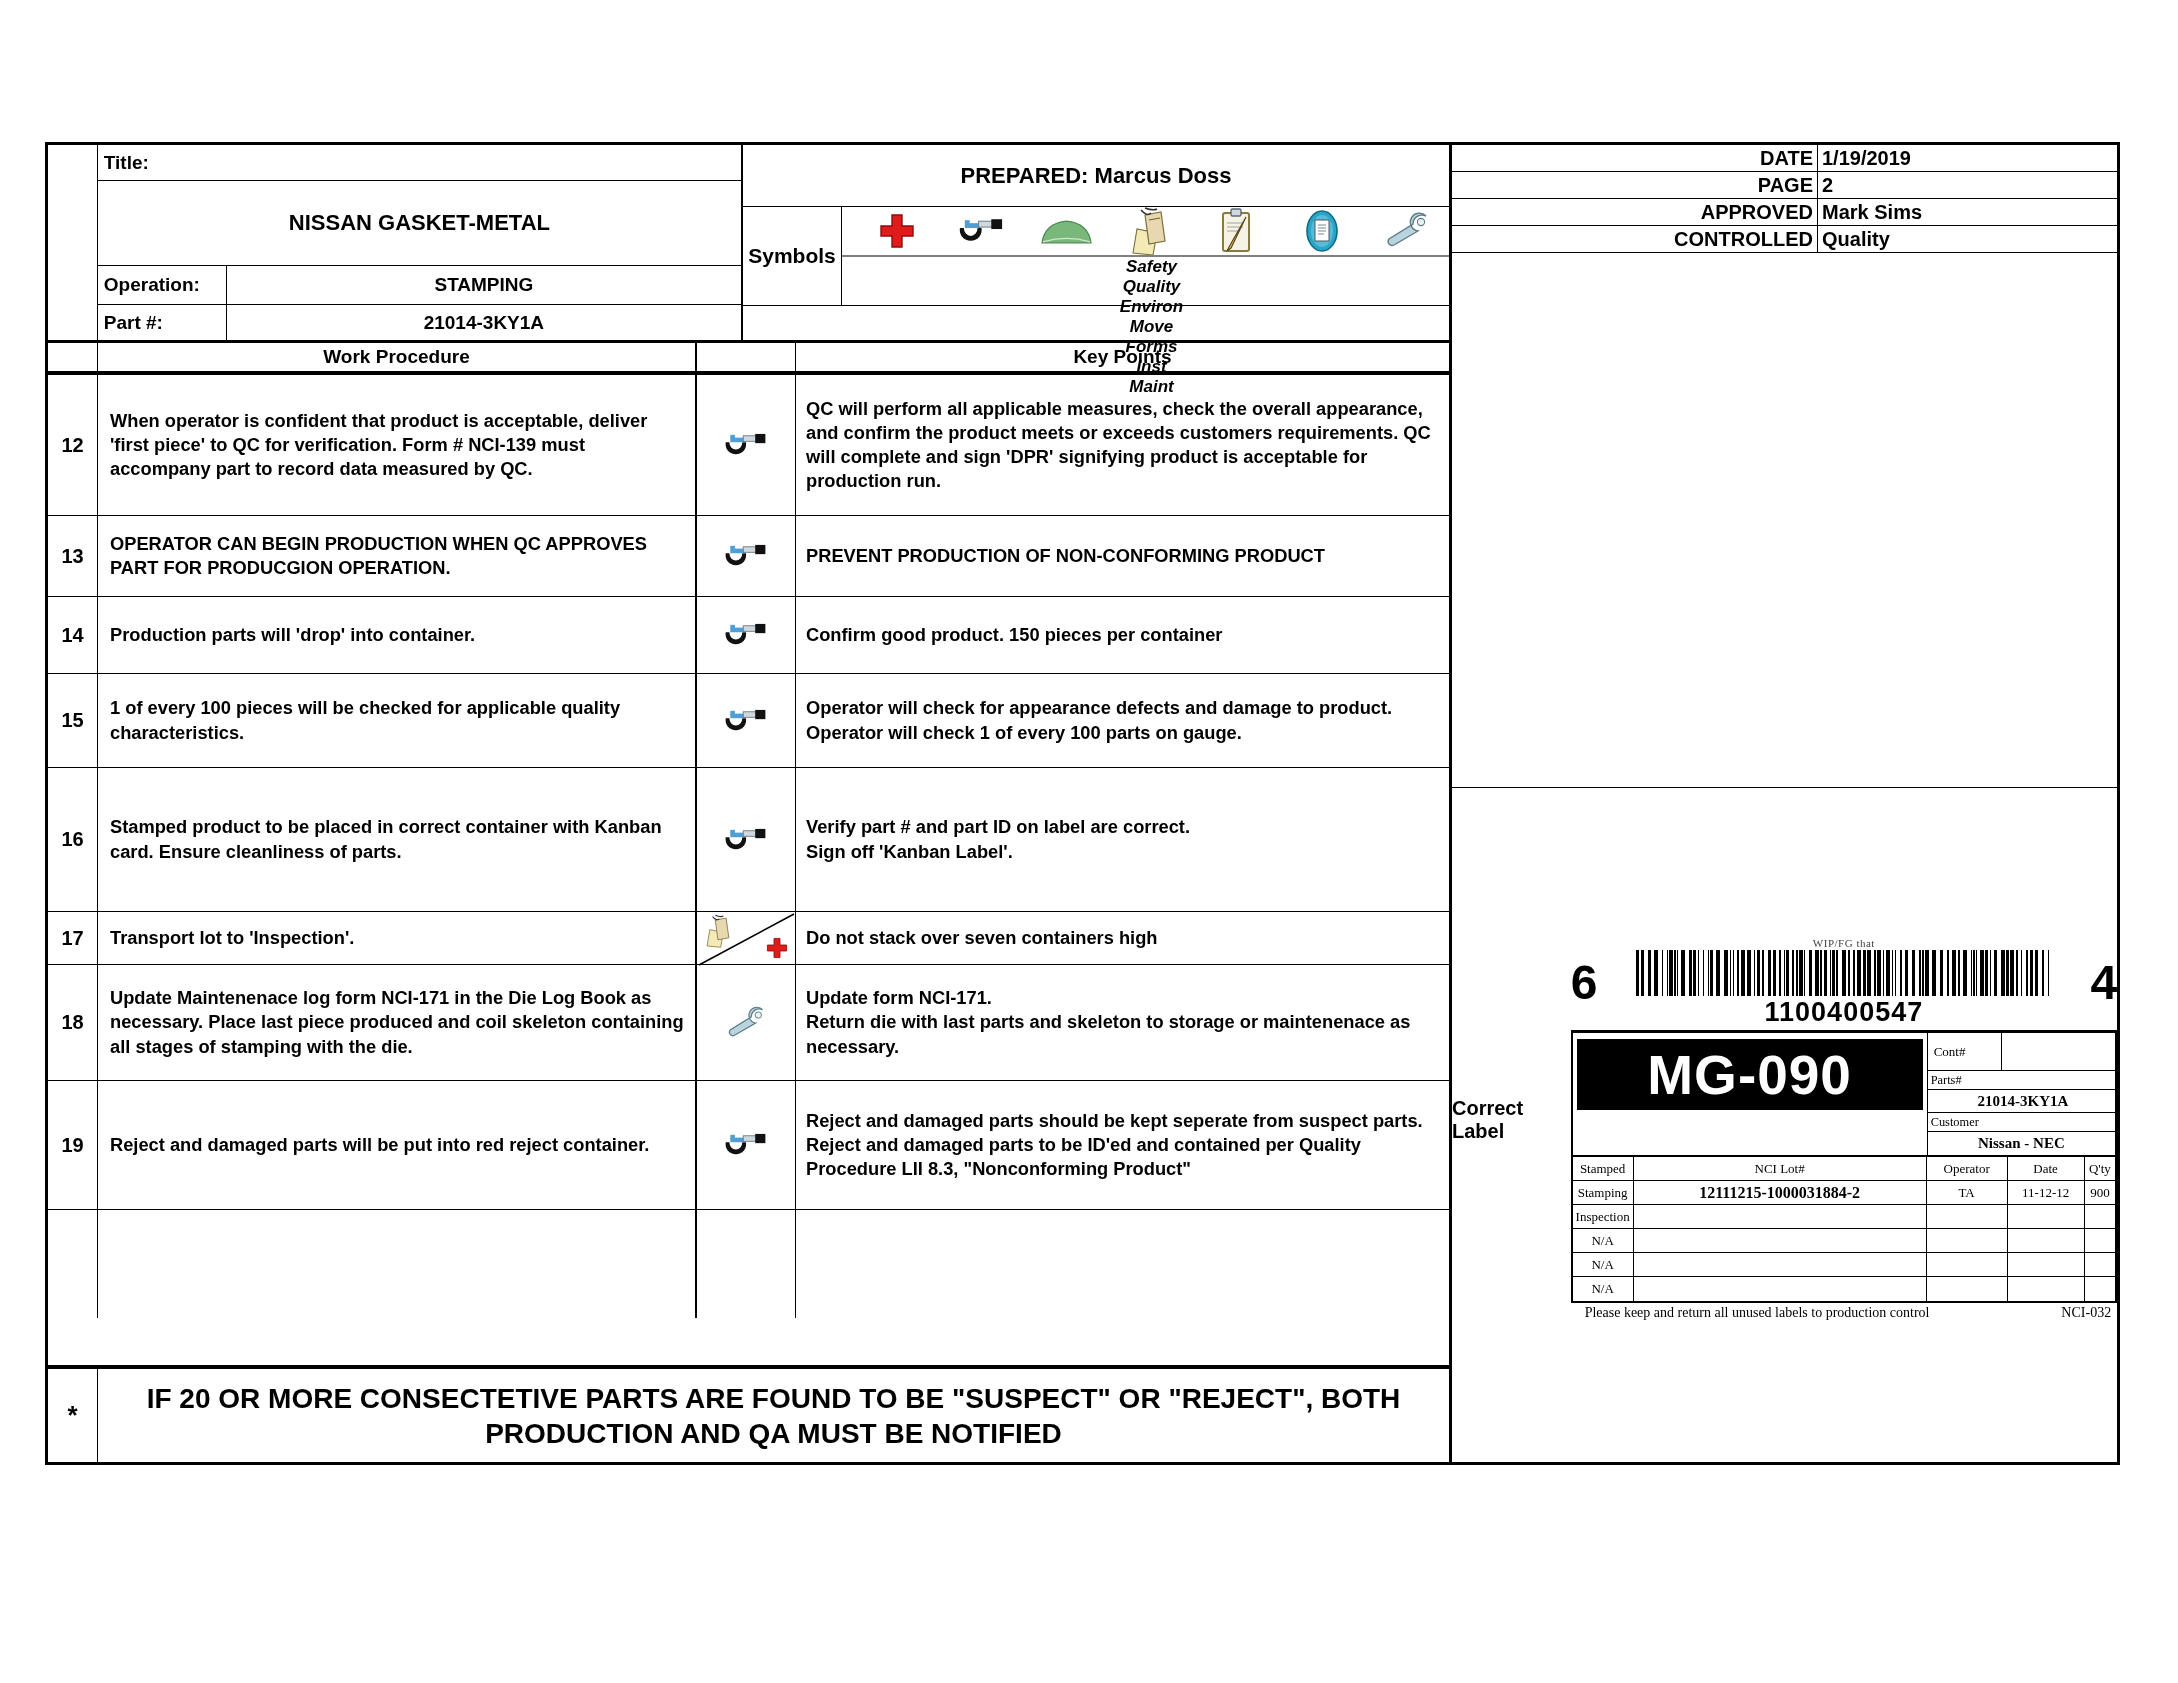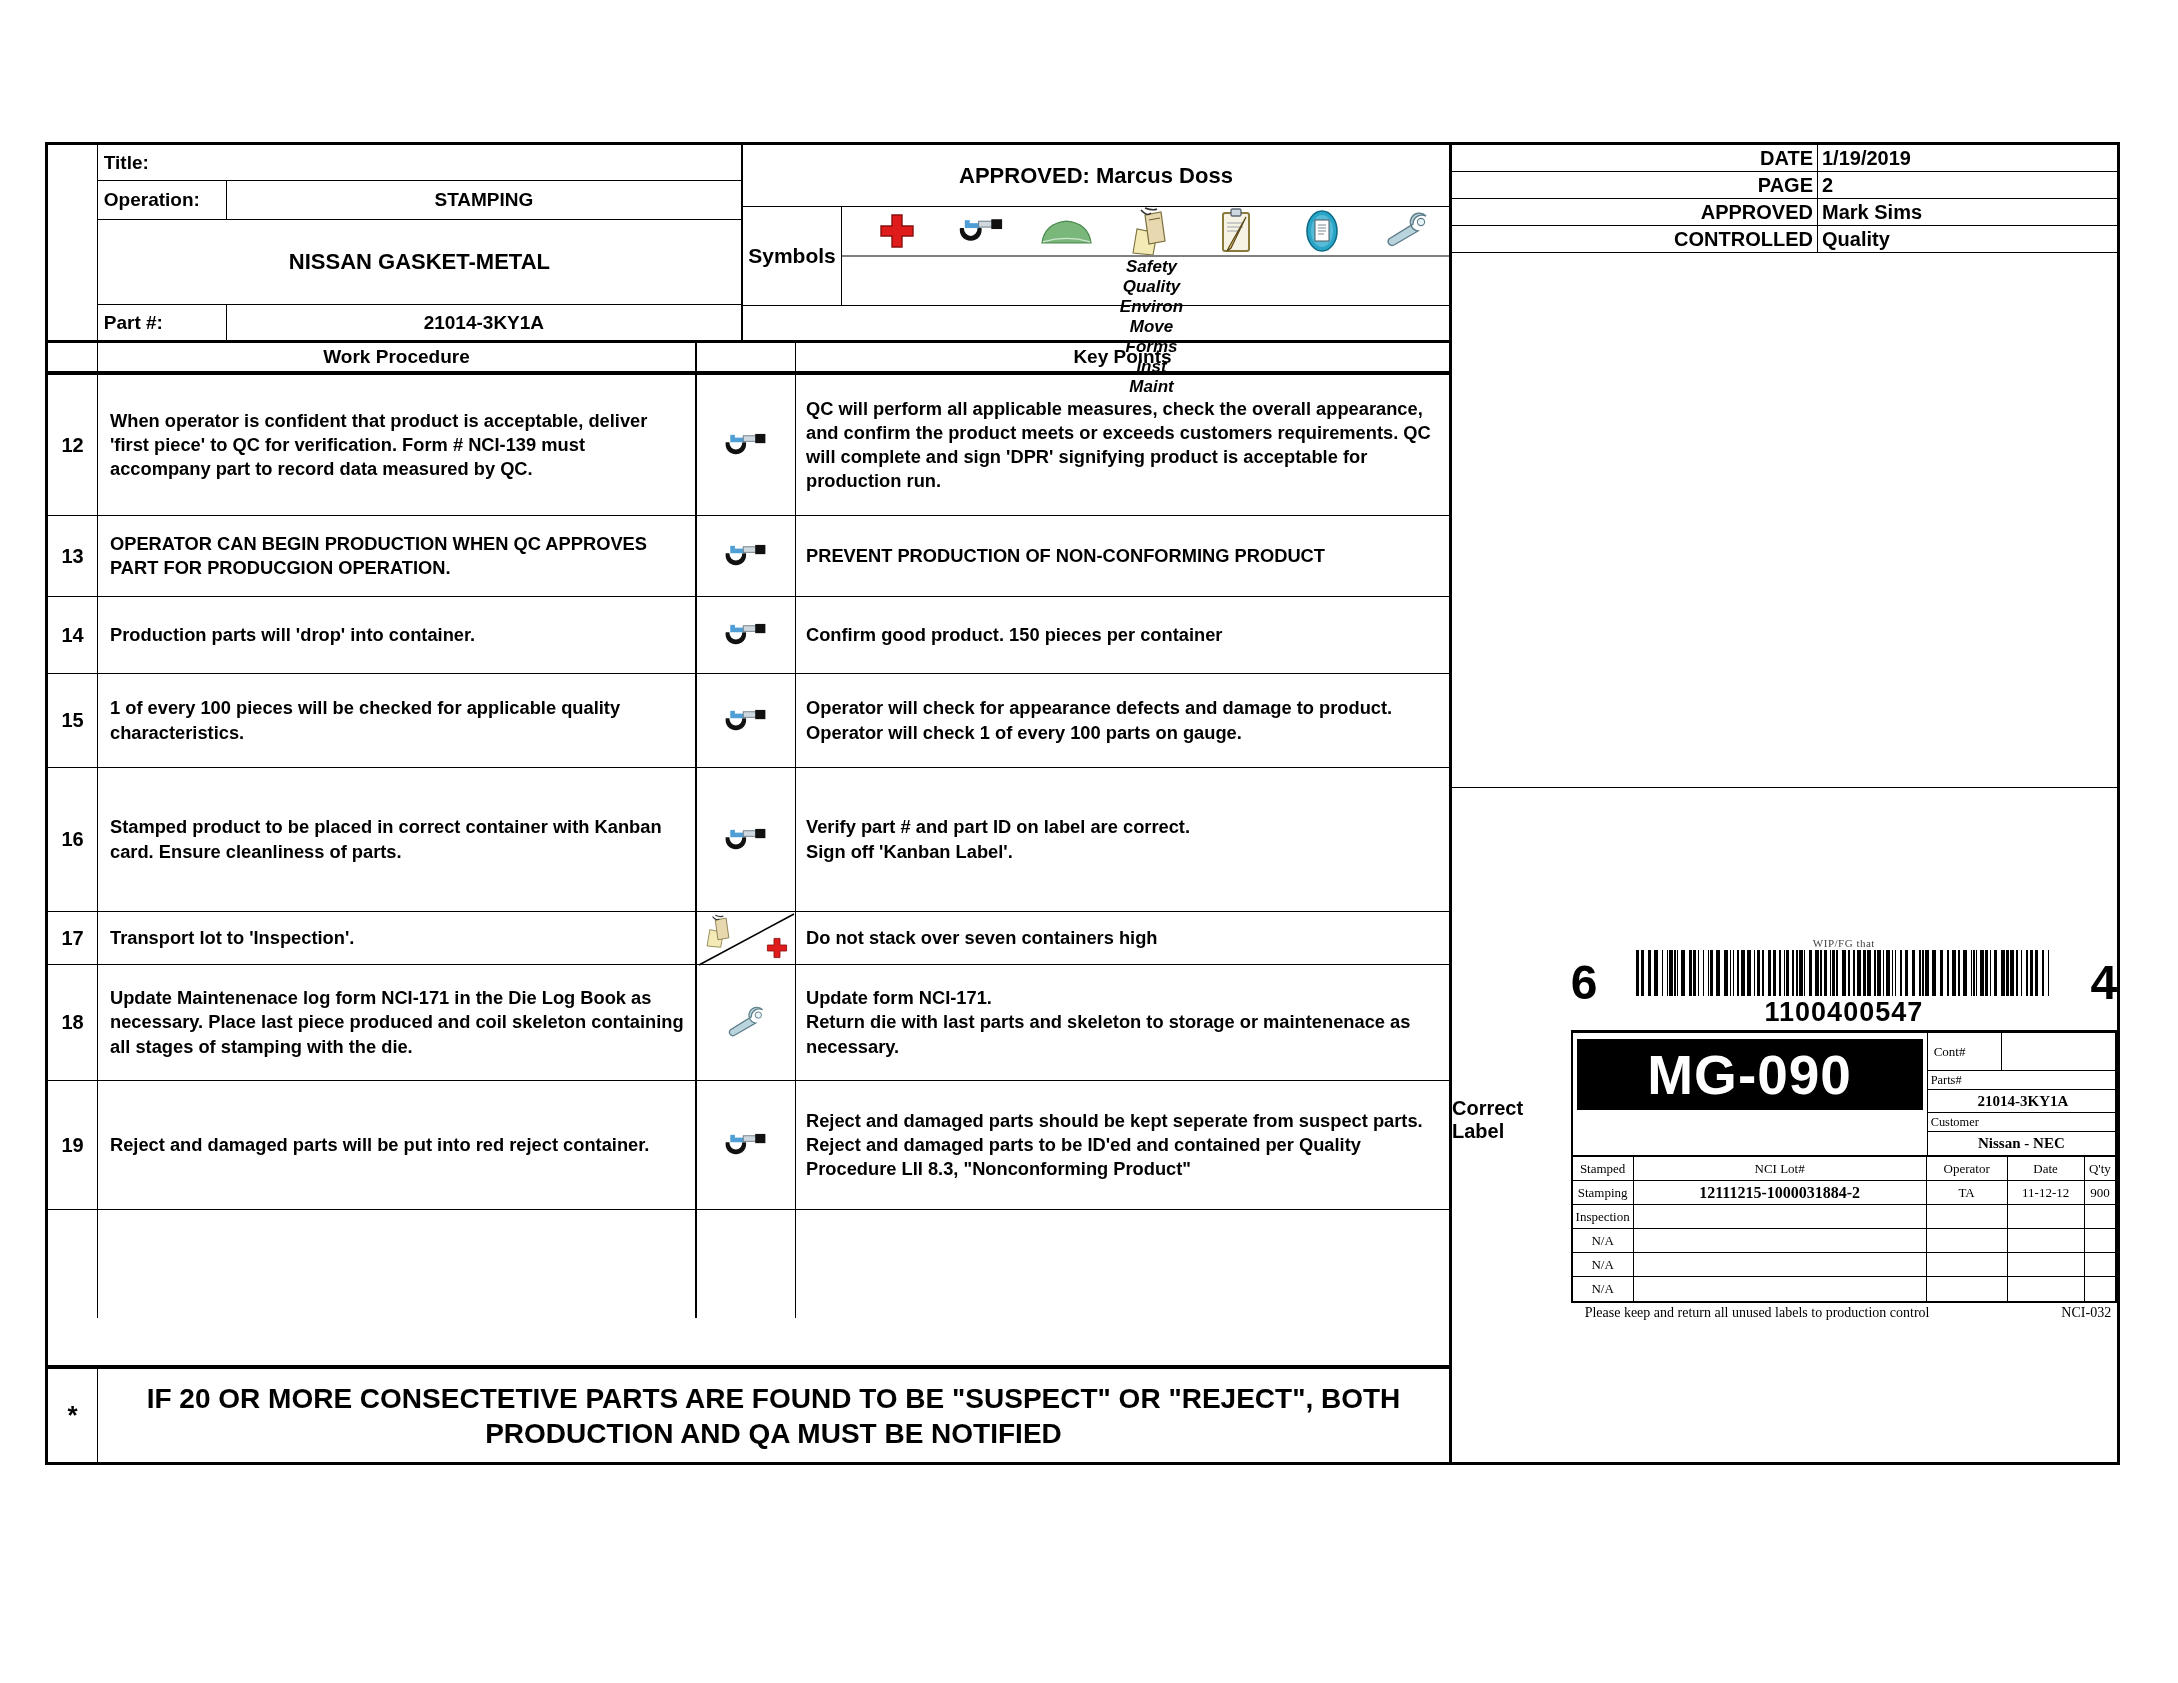--- a/index.html
+++ b/index.html
@@ -271,33 +271,33 @@
 <div id="page">
   <div id="doc">
 
     <div id="left-block">
 
       <div class="hdr-area">
         <div class="numgutter"></div>
 
         <div class="hdr-title-col">
           <div class="cell row-title">Title:</div>
+          <div class="cell row-name">NISSAN GASKET-METAL</div>
           <div class="cell row-op splitrow">
             <div class="sub-left">Operation:</div>
             <div class="sub-right">STAMPING</div>
           </div>
-          <div class="cell row-name">NISSAN GASKET-METAL</div>
           <div class="cell row-part splitrow">
             <div class="sub-left">Part #:</div>
             <div class="sub-right">21014-3KY1A</div>
           </div>
         </div>
 
         <div class="hdr-sym-col">
-          <div class="prepared">APPROVED:  Marcus Doss</div>
+          <div class="prepared">PREPARED:  Marcus Doss</div>
           <div class="symwrap">
             <div class="symlabel-cell">Symbols</div>
             <div class="symicons-cell">
               <div class="icon-strip">
 
                 <div class="icon-slot">
                   <svg width="40" height="40" viewBox="0 0 40 40">
                     <path d="M15 4 h10 v11 h11 v10 h-11 v11 h-10 v-11 h-11 v-10 h11 z" fill="#e01b1b" stroke="#8a0f0f" stroke-width="1.4"></path>
                   </svg>
                 </div>

